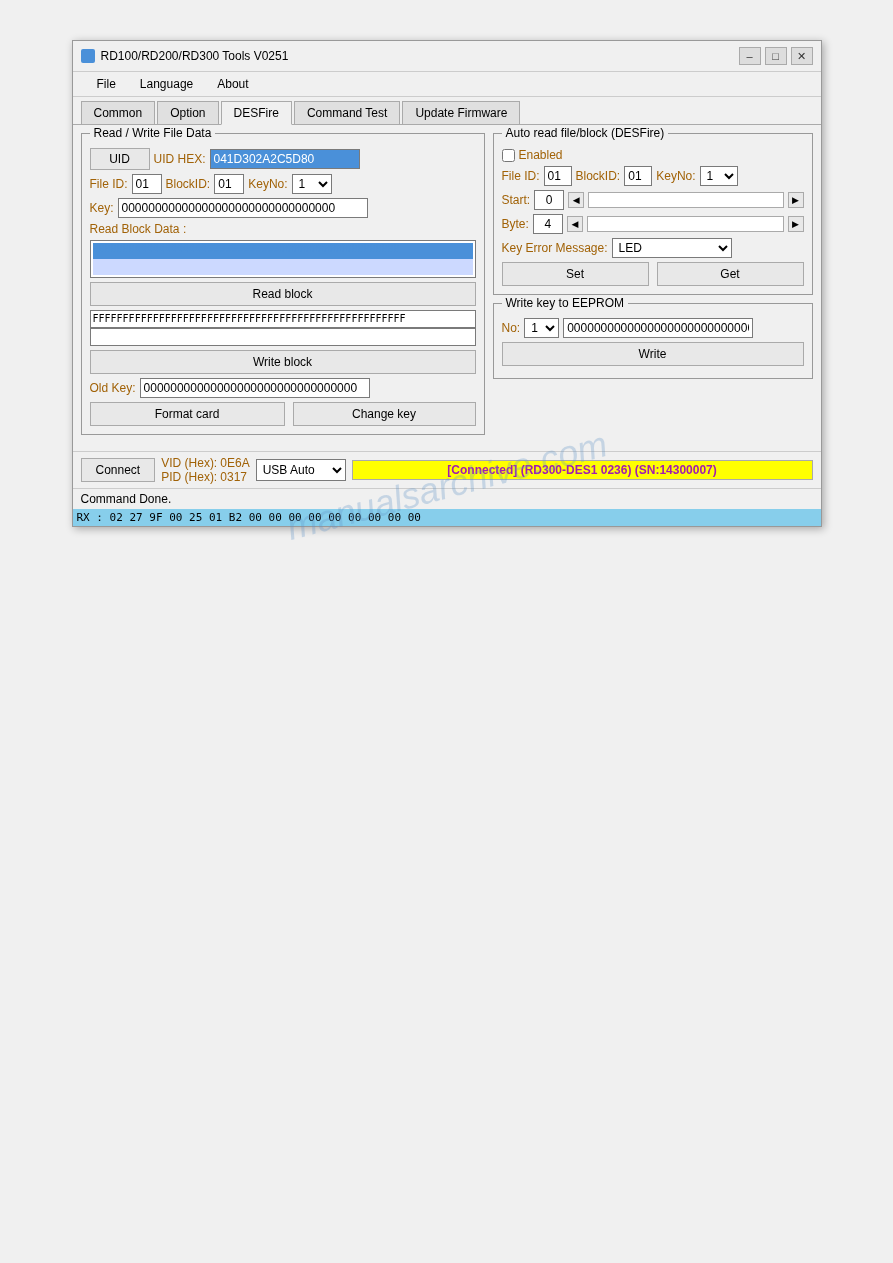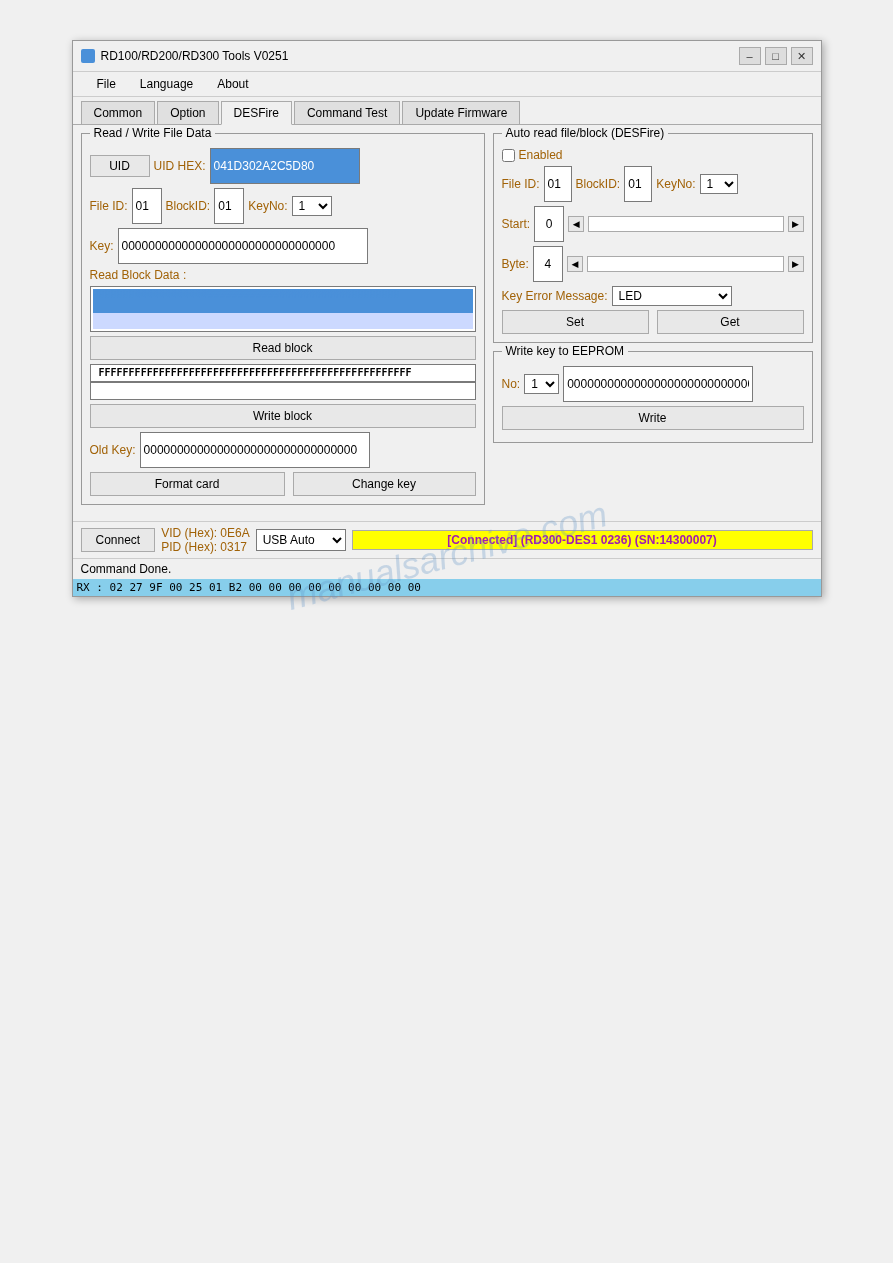--- a/index.html
+++ b/index.html
@@ -130,21 +130,21 @@
       gap: 4px;
     }
     .label {
       font-size: 12px;
       color: #a16207;
       white-space: nowrap;
     }
     input[type="text"] {
       border: 1px solid #7a7a7a;
       background: white;
-      height: 36px;
+      height: 20px;
       font-size: 12px;
       padding: 1px 3px;
       color: #000;
     }
     input[type="text"].blue-bg {
       background: #4a90d9;
       color: white;
     }
     input[type="checkbox"] {
       margin: 0;
@@ -174,37 +174,36 @@
       font-size: 11px;
       padding: 2px;
       margin-bottom: 4px;
       overflow: hidden;
       white-space: nowrap;
       overflow-x: auto;
     }
     .read-block-data-row1 {
       background: #4a90d9;
       color: #4a90d9;
-      height: 24px;
+      height: 16px;
       font-size: 10px;
       overflow: hidden;
     }
     .read-block-data-row2 {
       background: #ccd9ff;
       height: 16px;
     }
     .write-data-area {
       border: 1px solid #7a7a7a;
       background: white;
       height: 18px;
       font-size: 11px;
-      padding: 1px 8px;
+      padding: 1px 2px;
       overflow: hidden;
       white-space: nowrap;
-      font-weight: bold;
     }
     .write-progress-area {
       border: 1px solid #7a7a7a;
       background: white;
       height: 18px;
       margin-bottom: 4px;
     }
     .btn-full {
       width: 100%;
       padding: 4px;

